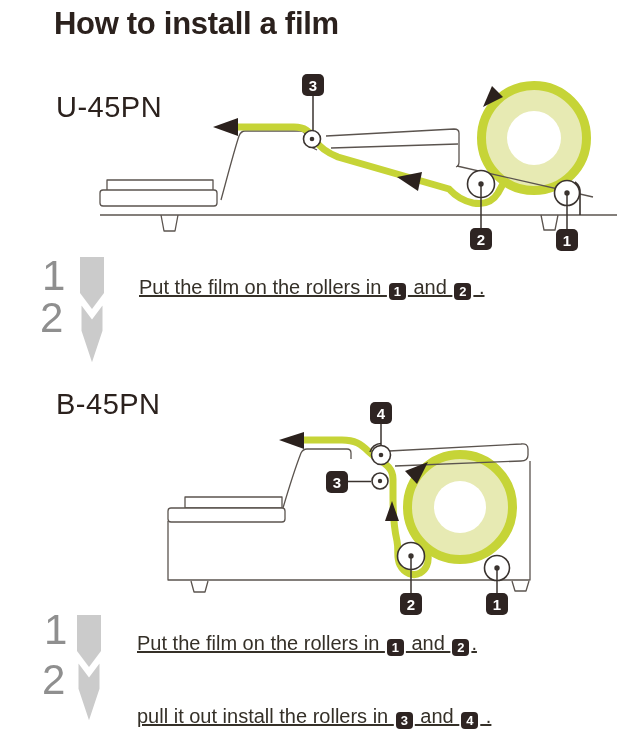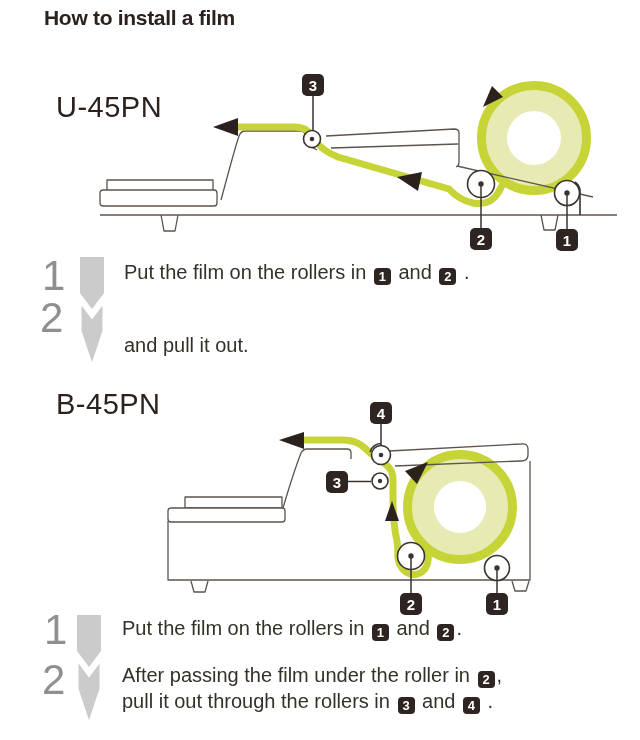--- a/index.html
+++ b/index.html
@@ -2,31 +2,31 @@
 <html><head>
 <meta charset="utf-8">
 <style>
   html,body{margin:0;padding:0;background:#ffffff;}
   .page{
     position:relative;width:640px;height:740px;background:#ffffff;overflow:hidden;
     font-family:"Liberation Sans",sans-serif;color:#353028;
   }
   .abs{position:absolute;}
   .page-title{
-    left:44px;top:6px;font-size:21px;font-weight:bold;color:#2b211d;letter-spacing:-0.3px;white-space:pre;
+    left:54px;top:6px;font-size:31px;font-weight:bold;color:#2b211d;letter-spacing:-0.3px;white-space:pre;
   }
   .model-label{
     font-size:29px;color:#2b211d;letter-spacing:0.5px;white-space:pre;
   }
   .diagram-svg{left:0;display:block;}
   .step-num{
     font-size:42px;color:#8f8f8f;line-height:1;white-space:pre;
   }
   .step-line{
-    font-size:20px;line-height:22px;color:#353028;white-space:pre;margin:0;
+    font-size:20px;line-height:22px;color:#353028;white-space:pre;margin:15px;text-decoration:underline;
   }
   .nb{ 
     display:inline-block;width:17px;height:17px;border-radius:4px;background:#2e2422;
     color:#ffffff;font-size:13px;font-weight:bold;line-height:17px;text-align:center;
     margin:0 2px;position:relative;top:2px;
   }
   svg text.badge-t{
     font-family:"Liberation Sans",sans-serif;font-size:15px;font-weight:bold;fill:#ffffff;text-anchor:middle;
   }
 </style>
@@ -94,21 +94,20 @@
     </g>
   </svg>
 
   <div class="abs step-num" style="left:42px;top:255px;">1</div>
   <div class="abs step-num" style="left:40px;top:297px;">2</div>
   <svg class="abs" style="left:80px;top:257px;" width="24" height="112" viewBox="0 0 24 112">
     <polygon points="0,0 24,0 24,36 12,52 0,36" fill="#cbcbcb"></polygon>
     <polygon points="0,44 12,60 24,44 24,74 12,110 0,74" fill="#cbcbcb" stroke="#ffffff" stroke-width="3"></polygon>
   </svg>
   <p class="abs step-line" style="left:124px;top:261px;"><span>Put the film on the rollers in </span><span class="nb">1</span><span> and </span><span class="nb">2</span><span> .</span></p>
-  <p class="abs step-line" style="left:124px;top:334px;"><span>and pull it out.</span></p>
 
   <div class="abs model-label" style="left:56px;top:388px;text-align:right;">B-45PN</div>
 
   <svg class="abs diagram-svg" style="top:398px;" width="640" height="220" viewBox="0 398 640 220">
 
     <g stroke="#5b544f" stroke-width="1.3" fill="none" stroke-linejoin="round">
       <path d="M168,521 V580 H530 V461"></path>
       <rect x="185" y="497" width="97" height="11" fill="#ffffff"></rect>
       <rect x="168" y="508" width="117" height="14" rx="3" fill="#ffffff"></rect>
       <path d="M283,508 C288,491 296,466 301,453 Q303,449 307,449 L347,449 Q351,449 351,453 L351,459"></path>
@@ -163,16 +162,15 @@
     </g>
   </svg>
 
   <div class="abs step-num" style="left:44px;top:609px;">1</div>
   <div class="abs step-num" style="left:42px;top:659px;">2</div>
   <svg class="abs" style="left:77px;top:615px;" width="24" height="112" viewBox="0 0 24 112">
     <polygon points="0,0 24,0 24,36 12,52 0,36" fill="#cbcbcb"></polygon>
     <polygon points="0,44 12,60 24,44 24,74 12,110 0,74" fill="#cbcbcb" stroke="#ffffff" stroke-width="3"></polygon>
   </svg>
   <p class="abs step-line" style="left:122px;top:617px;"><span>Put the film on the rollers in </span><span class="nb">1</span><span> and </span><span class="nb">2</span><span>.</span></p>
-  <p class="abs step-line" style="left:122px;top:664px;"><span>After passing the film under the roller in </span><span class="nb">2</span><span>,</span></p>
-  <p class="abs step-line" style="left:122px;top:690px;"><span>pull it out through the rollers in </span><span class="nb">3</span><span> and </span><span class="nb">4</span><span> .</span></p>
+  <p class="abs step-line" style="left:122px;top:690px;"><span>pull it out install the rollers in </span><span class="nb">3</span><span> and </span><span class="nb">4</span><span> .</span></p>
 
 </div>
 
 </body></html>

